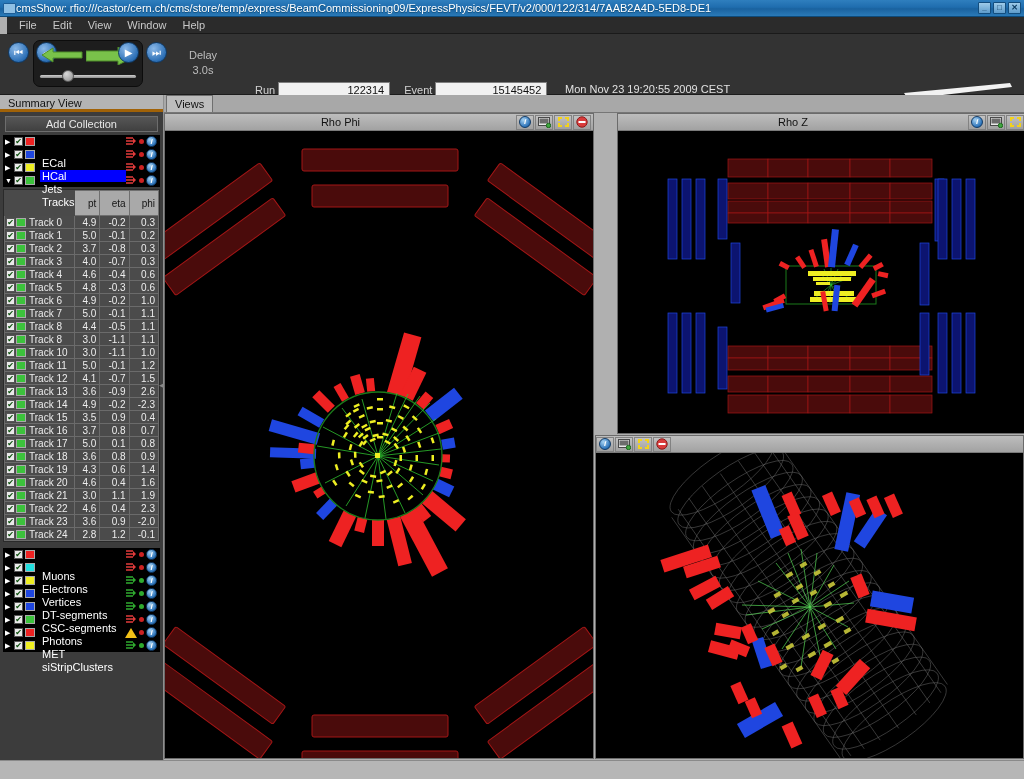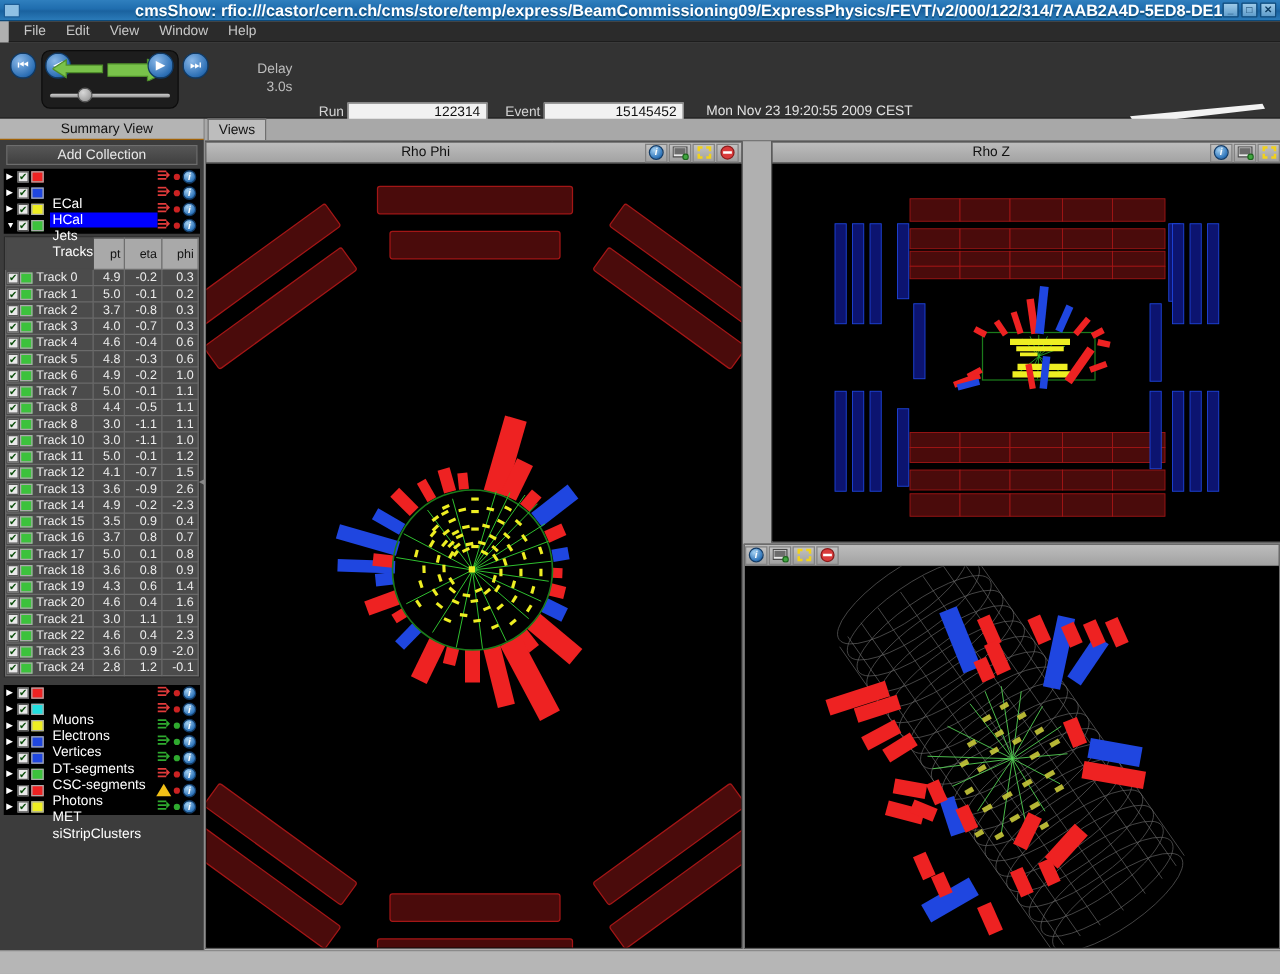--- a/index.html
+++ b/index.html
@@ -6,21 +6,21 @@
   html,body { width:1024px; height:779px; overflow:hidden; background:#b0b0b0;
     font-family:"Liberation Sans", sans-serif; }
   .app { position:relative; width:1024px; height:779px; }
 
   
   .titlebar { position:absolute; left:0; top:0; width:1024px; height:17px;
     background:linear-gradient(to bottom,#2f7fbe 0%,#1f6dae 45%,#1a629f 55%,#2a7ab8 100%);
     border-bottom:1px solid #0d4a7a; display:flex; align-items:center; }
   .tb-ico { width:13px; height:11px; margin-left:3px; background:#8fc0e4;
     border:1px solid #1d5d96; border-radius:1px; }
-  .tb-title { flex:1; text-align:right; color:#ffffff; font-size:13px; font-weight:bold;
+  .tb-title { flex:1; text-align:left; color:#ffffff; font-size:11px; font-weight:normal;
     letter-spacing:0px; white-space:nowrap; overflow:hidden; text-shadow:0 1px 0 #10527f; }
   .tb-btns { display:flex; gap:2px; margin-right:3px; }
   .tb-btn { width:13px; height:12px; background:linear-gradient(to bottom,#9ecbe9,#5e9ccb);
     border:1px solid #134d7d; border-radius:1px; color:#0b3a60; font-size:8px;
     line-height:10px; text-align:center; font-weight:bold; }
 
   
   .menubar { position:absolute; left:7px; top:17px; width:1024px; height:17px;
     background:#2b2b2b; border-bottom:1px solid #1a1a1a; display:flex; align-items:center;
     padding-left:4px; }
@@ -40,43 +40,43 @@
     background:#1d1d1d; border:1px solid #0c0c0c; border-radius:7px; }
   .arrows { position:absolute; left:30px; top:4px; width:100px; height:20px; }
   .arrowL, .arrowR { position:absolute; top:3px; }
   .sliderwrap { position:absolute; left:32px; top:30px; width:96px; height:12px; }
   .slidertrack { position:absolute; left:0; top:5px; width:96px; height:3px;
     background:linear-gradient(to bottom,#cfcfcf,#8e8e8e); border-radius:2px; }
   .sliderknob { position:absolute; left:22px; top:0; width:12px; height:12px;
     border-radius:50%; background:radial-gradient(circle at 35% 30%,#d8d8d8,#8c8c8c);
     border:1px solid #5a5a5a; }
 
-  .delay { position:absolute; left:172px; top:14px; width:62px; text-align:right;
+  .delay { position:absolute; left:172px; top:14px; width:62px; text-align:center;
     color:#bdbdbd; font-size:11px; line-height:15px; }
 
   .runrow { position:absolute; left:255px; top:48px; display:flex; align-items:center; }
   .lbl { color:#d4d4d4; font-size:11px; margin-right:3px; }
   .txtfield { background:#f1f1f1; border:1px solid #7e7e7e; color:#111;
     font-size:11px; text-align:right; padding:1px 5px 1px 2px; height:15px; line-height:13px; }
   .filterrow { position:absolute; left:255px; top:68px; display:flex; align-items:center; }
   .chkbox { width:14px; height:14px; background:linear-gradient(to bottom,#efefef,#c9c9c9);
     border:1px solid #6d6d6d; margin-right:4px; }
   .filterbar { width:306px; height:16px; background:#2e2e2e; border:1px solid #9a9a9a;
     color:#ddd; font-size:11px; text-align:center; line-height:14px; }
 
   .datebox { position:absolute; left:565px; top:47px; color:#e2e2e2; font-size:11px;
     line-height:17px; }
 
   .logo { position:absolute; right:6px; top:45px; width:120px; height:40px; }
 
   
   .sidebar { position:absolute; left:0; top:95px; width:164px; height:665px;
     background:#3c3c3c; border-right:1px solid #8f8f8f; }
-  .sv-title { height:17px; background:#b4b4b4; border-bottom:1px solid #a16207;
-    color:#111; font-size:11px; padding-left:8px; line-height:16px;text-align:center; }
+  .sv-title { height:17px; background:#b4b4b4; border-bottom:3px solid #a16207;
+    color:#111; font-size:11px; padding-left:8px; line-height:16px; }
   .addcoll { margin:4px 5px 3px 5px; height:16px;
     background:linear-gradient(to bottom,#565656,#404040); border:1px solid #6d6d6d;
     color:#e8e8e8; font-size:11px; text-align:center; line-height:14px; }
 
   .collist { background:#000; margin:0 3px; }
   .collrow { display:flex; align-items:center; height:13px; padding-left:2px; }
   .collrow.sel .cname { background:#0000ff; color:#fff; }
   .tri { width:9px; color:#fff; font-size:7px; line-height:13px; }
   .cbx { width:9px; height:9px; background:#e9e9e9; border:1px solid #555;
     color:#0b4d0b; font-size:8px; line-height:7px; text-align:center; margin-right:2px; }

